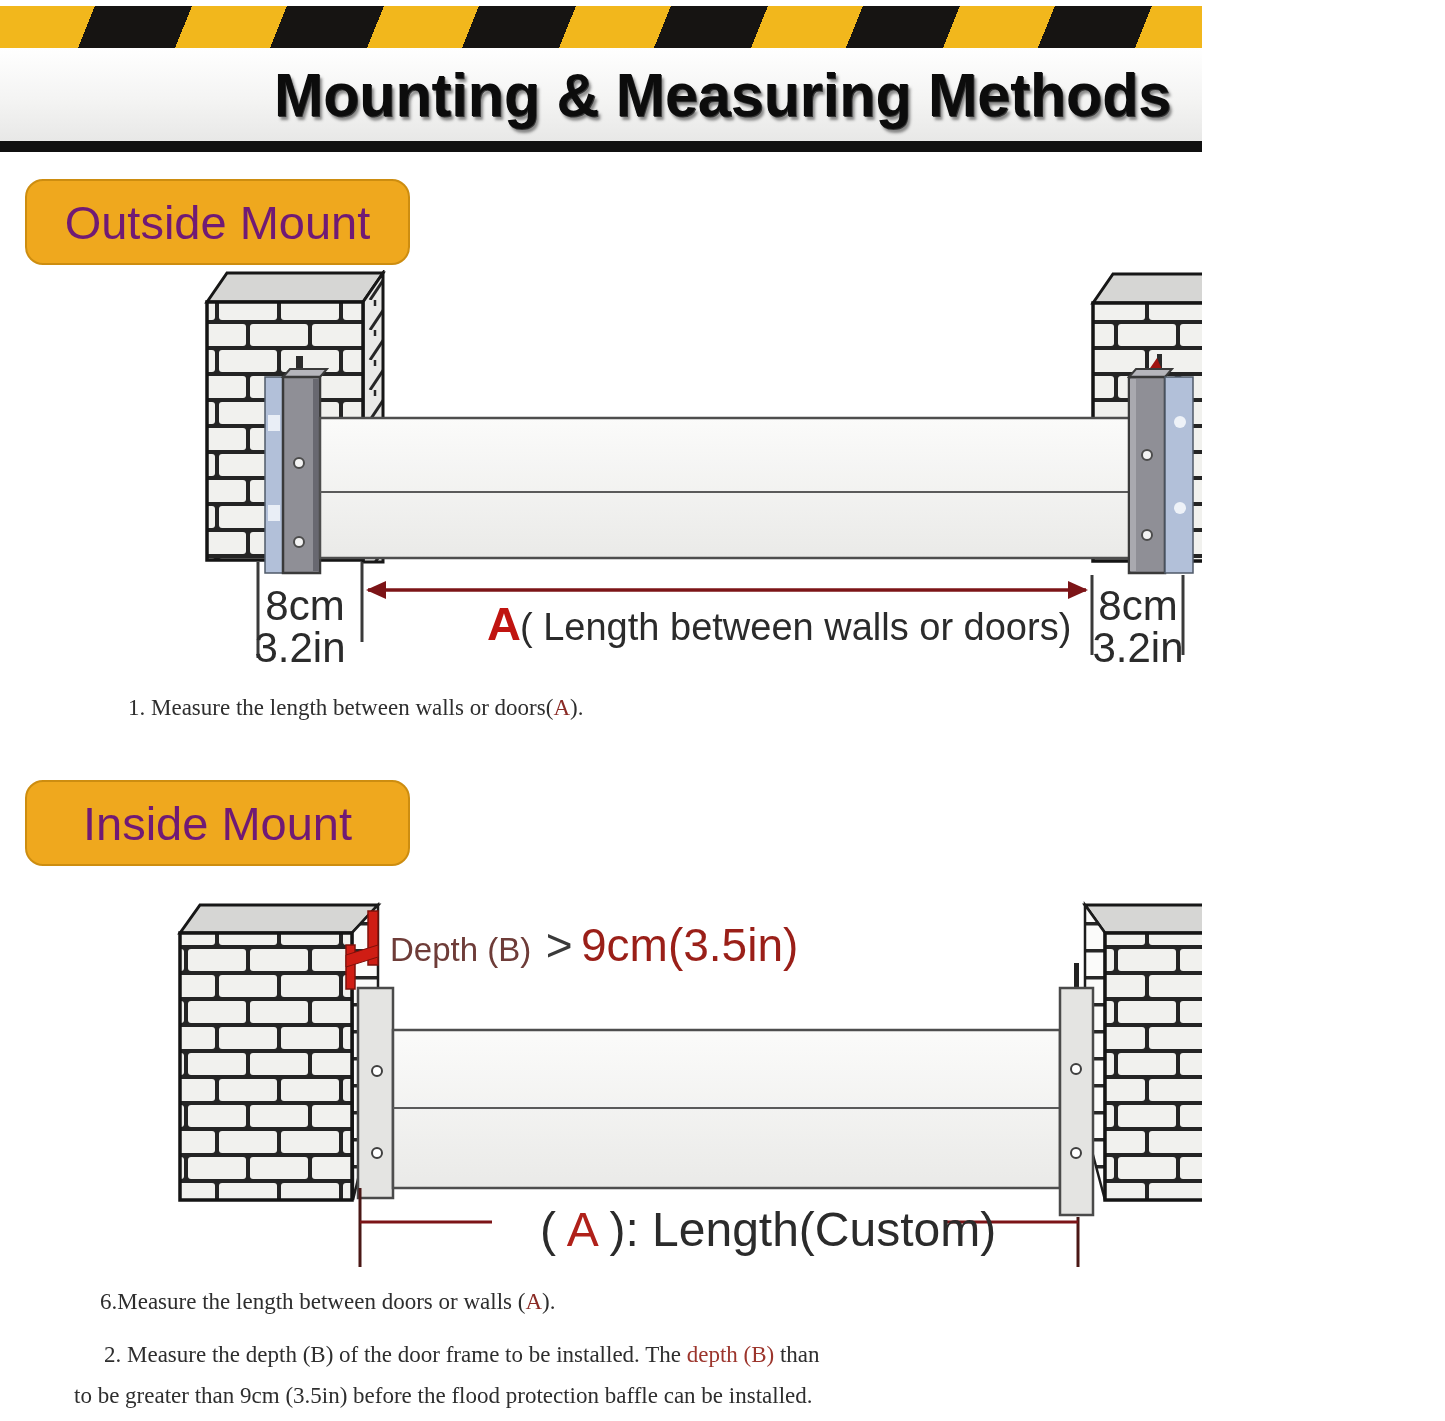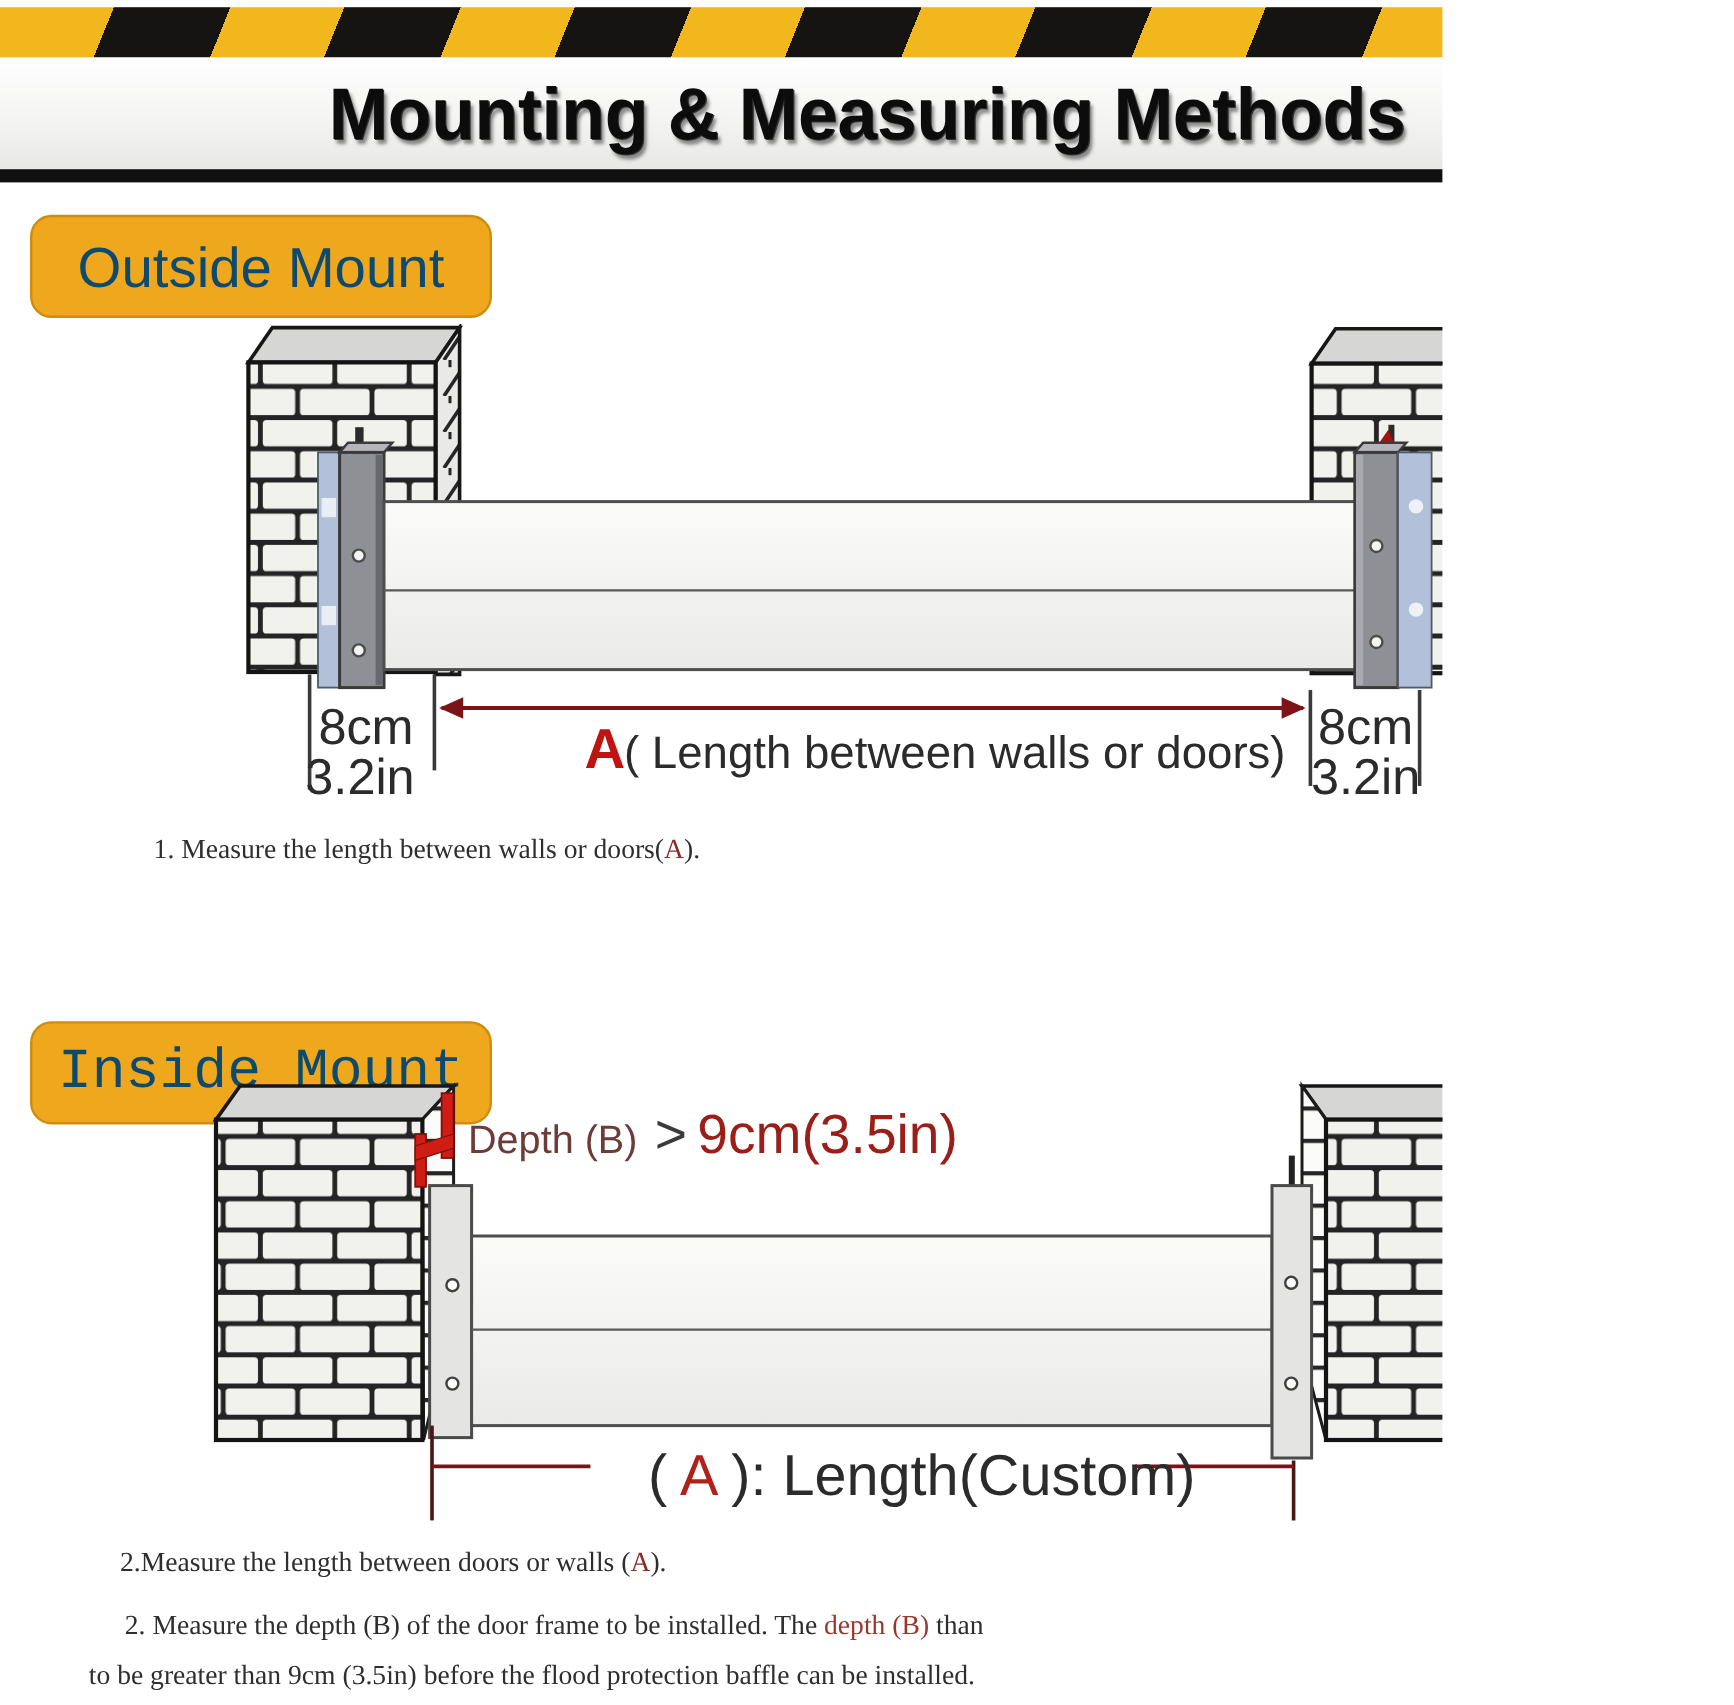--- a/index.html
+++ b/index.html
@@ -22,24 +22,24 @@
     font-size:61px;font-weight:bold;color:#0c0c0c;letter-spacing:0;
     transform:scaleX(.97);white-space:nowrap;
     text-shadow:3px 4px 3px rgba(50,50,50,.55),1px 1px 0 #3a3a3a;
   }
   .black-bar{position:absolute;left:0;top:141px;width:1445px;height:11px;background:#101010;}
   
   .badge{
     position:absolute;left:25px;width:385px;height:86px;background:#efa81e;
     border:2px solid #cd8d10;border-radius:18px;box-sizing:border-box;
     display:flex;align-items:center;justify-content:center;
-    font-size:47px;color:#0c4a6e;white-space:nowrap;
+    font-size:47px;color:#701a75;white-space:nowrap;
   }
   .badge-outside{top:179px;}
-  .badge-inside{top:851px;font-family:Liberation Mono, monospace;}
+  .badge-inside{top:780px;}
   
   .fig{position:absolute;left:0;width:1445px;height:400px;}
   .fig-outside{top:270px;}
   .fig-inside{top:895px;}
   svg text{font-family:"Liberation Sans","DejaVu Sans",sans-serif;}
   
   .inst{position:absolute;font-size:23px;color:#2e2e2e;white-space:nowrap;font-family:Liberation Serif, serif;}
   .o-line1{left:128px;top:695px;}
   .o-line2{left:125px;top:743px;}
   .i-line1{left:100px;top:1289px;}
@@ -213,17 +213,17 @@
       <line x1="360" y1="327" x2="492" y2="327" stroke="#7c1417" stroke-width="3"></line>
       <line x1="946" y1="327" x2="1078" y2="327" stroke="#7c1417" stroke-width="3"></line>
       <text x="540" y="351" font-size="48">
         <tspan fill="#2b2b2b">(</tspan>
         <tspan fill="#b0211a">A</tspan>
         <tspan fill="#2b2b2b">): Length(Custom)</tspan>
       </text>
     </g>
   </svg>
 
-  <div class="inst i-line1"><span>2.Measure the length between doors or walls (</span><span class="red-a">A</span><span>).</span></div>
+  <div class="inst i-line1"><span>6.Measure the length between doors or walls (</span><span class="red-a">A</span><span>).</span></div>
   <div class="inst i-line2"><span>2. Measure the depth (B) of the door frame to be installed. The </span><span class="maroon">depth (B)</span><span> than</span></div>
   <div class="inst i-line3"><span>to be greater than 9cm (3.5in) before the flood protection baffle can be installed.</span></div>
 
 </div>
 
 </body></html>

